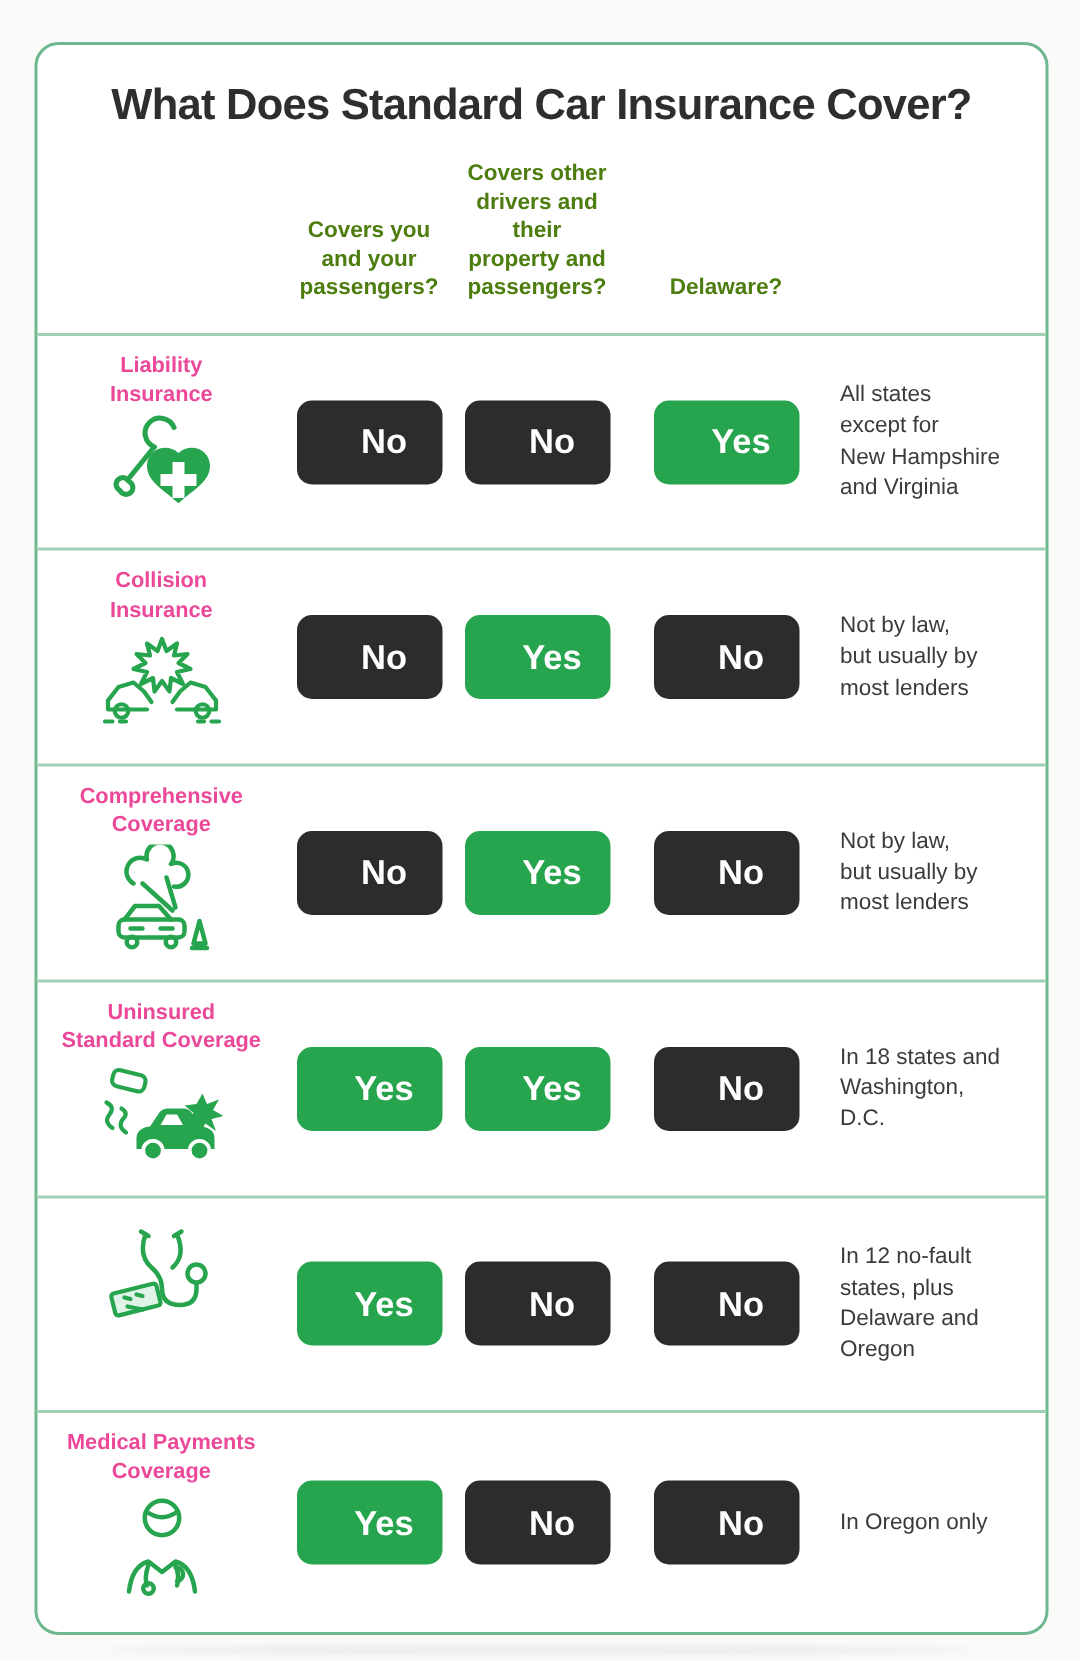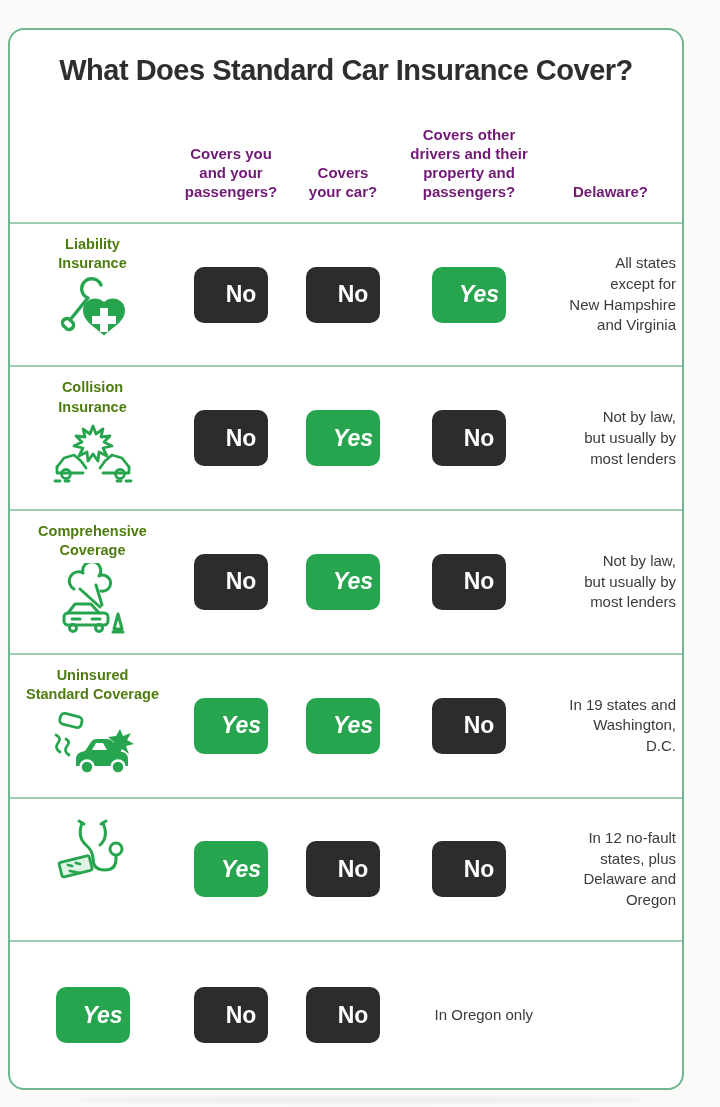--- a/index.html
+++ b/index.html
@@ -1,63 +1,63 @@
 <!DOCTYPE html>
 <html><head>
 <meta charset="utf-8">
 <style>
   * { margin:0; padding:0; box-sizing:border-box; }
   html,body { width:720px; height:1107px; }
   body { font-family:"Liberation Sans", sans-serif; background:#fafaf9; }
   .page { position:relative; width:720px; height:1107px; background:#fafaf9; overflow:hidden; }
 
   .card {
-    position:absolute; left:8px; top:28px; width:676px; height:1062px;
+    position:absolute; left:23px; top:28px; width:676px; height:1062px;
     background:#ffffff; border:2px solid #6fb78e; border-radius:16px;
     display:flex; flex-direction:column; overflow:hidden;
   }
 
   .card-header { height:192px; display:flex; flex-direction:column; }
   .title {
     margin-top:24px; text-align:center; font-size:29px; font-weight:bold;
     color:#2e2e2e; letter-spacing:-0.5px;
   }
 
   .grid5 { display:grid; grid-template-columns:165px 112px 112px 140px 1fr; }
 
   .col-headers { flex:1; align-items:end; padding-bottom:20px; }
   .col-header {
-    text-align:center; font-size:15px; font-weight:bold; color:#701a75;
+    text-align:center; font-size:15px; font-weight:bold; color:#4d7c0f;
     line-height:1.28; white-space:pre-line; padding:0 2px;
   }
 
   .row { height:144px; border-top:2px solid #9fd0b4; align-items:center; }
   .row:last-child { height:148px; }
 
   .label-cell {
     align-self:stretch; display:flex; flex-direction:column; align-items:center;
     padding-top:11px;
   }
   .ins-name {
-    text-align:center; font-size:14.5px; font-weight:bold; color:#4d7c0f;
+    text-align:center; font-size:14.5px; font-weight:bold; color:#ec4899;
     line-height:1.32; white-space:pre-line;
   }
   .ins-icon { margin-top:3px; line-height:0; }
 
   .badge-cell { display:flex; justify-content:center; }
   .badge {
-    width:74px; height:56px; border-radius:10px; display:flex;
+    width:97px; height:56px; border-radius:10px; display:flex;
     align-items:center; justify-content:center; color:#ffffff;
     font-size:23px; font-weight:bold;padding-left:20px;
   }
-  .badge.yes { background:#27a54e;font-style:italic; }
+  .badge.yes { background:#27a54e; }
   .badge.no  { background:#2d2b2c; }
 
   .req-cell {
-    text-align:right; font-size:15px; color:#3b3b3b; line-height:1.38;
+    text-align:left; font-size:15px; color:#3b3b3b; line-height:1.38;
     white-space:pre-line; padding:0 6px;
   }
 
   .bottom-smudge {
     position:absolute; left:70px; right:70px; top:1097px; height:6px;
     background:rgba(110,110,110,0.10); border-radius:50%; filter:blur(2px);
   }
 
   svg .stroke { fill:none; stroke:#27a54e; stroke-width:3.4; stroke-linecap:round; stroke-linejoin:round; }
   svg .fill { fill:#27a54e; }
@@ -68,22 +68,20 @@
 <div class="page">
   <div class="card">
 
     <div class="card-header">
       <div class="title">What Does Standard Car Insurance Cover?</div>
       <div class="grid5 col-headers">
         <div></div>
         <div class="col-header">Covers you
 and your
 passengers?</div>
-        <div class="col-header">Covers
-your car?</div>
         <div class="col-header">Covers other
 drivers and their
 property and
 passengers?</div>
         <div class="col-header">Delaware?</div>
       </div>
     </div>
 
     <div class="grid5 row">
       <div class="label-cell">
@@ -203,21 +201,21 @@
       </div>
       <div class="badge-cell">
           <div class="badge yes">Yes</div>
         </div>
       <div class="badge-cell">
           <div class="badge yes">Yes</div>
         </div>
       <div class="badge-cell">
           <div class="badge no">No</div>
         </div>
-      <div class="req-cell">In 19 states and
+      <div class="req-cell">In 18 states and
 Washington,
 D.C.</div>
     </div>
 
     <div class="grid5 row">
       <div class="label-cell">
         <div class="ins-icon">
           <svg width="74" height="74" viewBox="0 0 74 74">
             <g class="stroke" style="stroke-width:3">
               <path d="M26 10 q-5 14 4 22 q7 6 7 14"></path>
@@ -242,20 +240,36 @@
       <div class="badge-cell">
           <div class="badge no">No</div>
         </div>
       <div class="req-cell">In 12 no-fault
 states, plus
 Delaware and
 Oregon</div>
     </div>
 
     <div class="grid5 row">
+      <div class="label-cell">
+        <div class="ins-name">Medical Payments
+Coverage</div>
+        <div class="ins-icon">
+          <svg width="66" height="72" viewBox="0 0 66 72">
+            <g class="stroke" style="stroke-width:3">
+              <circle cx="33" cy="17" r="11.5"></circle>
+              <path d="M23 13 q10 7 20 0"></path>
+              <path d="M11 66 q2-17 13-20 l9 7 9-7 q11 3 13 20"></path>
+              <path d="M24 48 q-3 9 -1 14 M42 48 q3 9 1 14"></path>
+              <circle cx="24" cy="64" r="3.5"></circle>
+              <path d="M42 50 a4.5 4.5 0 1 1 1 9"></path>
+            </g>
+          </svg>
+        </div>
+      </div>
       <div class="badge-cell">
           <div class="badge yes">Yes</div>
         </div>
       <div class="badge-cell">
           <div class="badge no">No</div>
         </div>
       <div class="badge-cell">
           <div class="badge no">No</div>
         </div>
       <div class="req-cell">In Oregon only</div>

